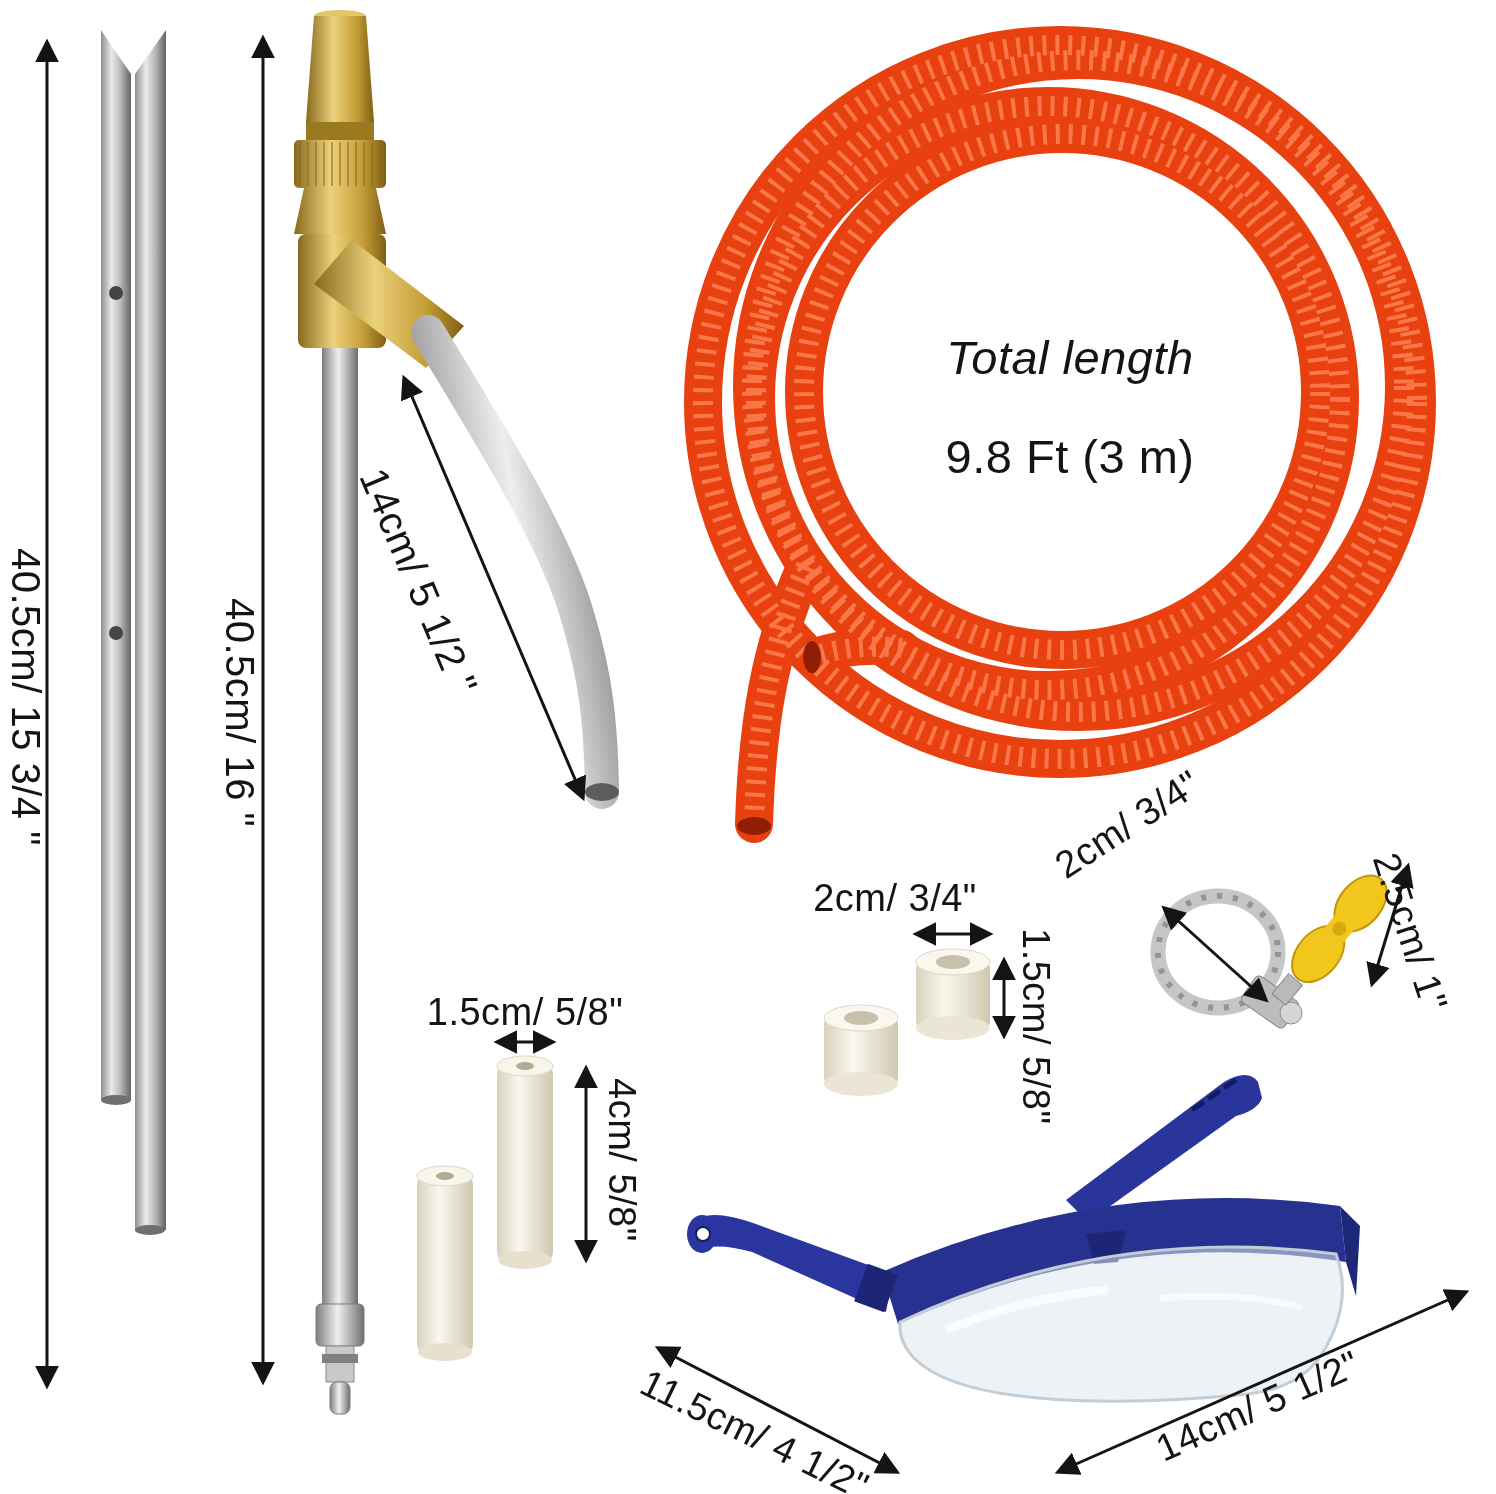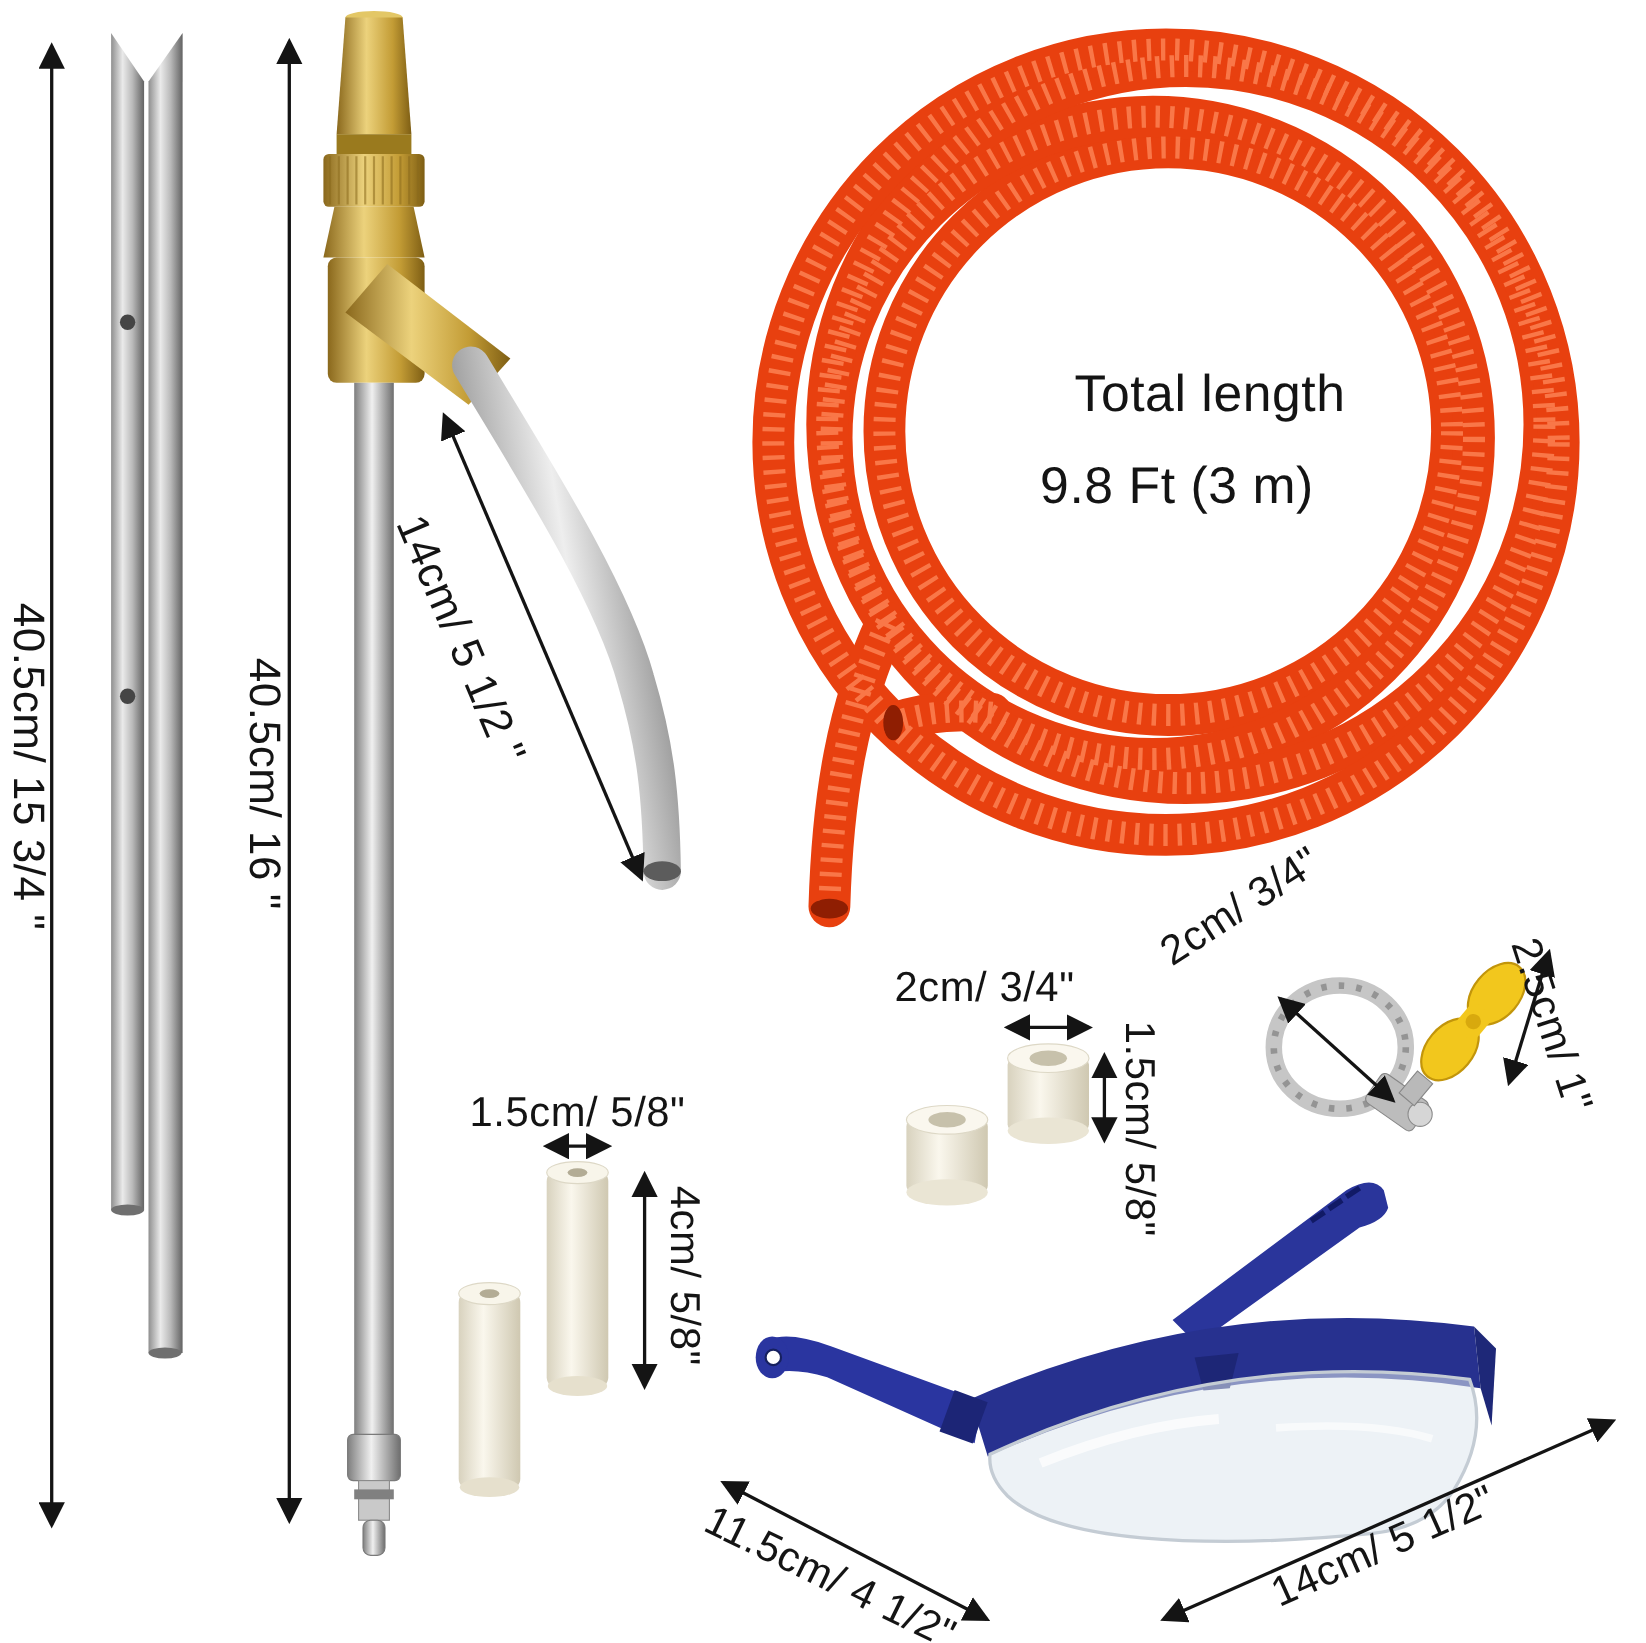--- a/index.html
+++ b/index.html
@@ -180,22 +180,22 @@
       <line x1="1058" y1="1472" x2="1466" y2="1292" marker-start="url(#ah)" marker-end="url(#ah)"></line>
     </g>
   </svg>
 
   <div class="lbl v fs40" style="left:4px; top:548px;">40.5cm/ 15 3/4 "</div>
 
   <div class="lbl v fs40" style="left:218px; top:598px;">40.5cm/ 16 "</div>
 
   <div class="lbl fs40" style="left:392px; top:462px; transform:rotate(67deg); transform-origin:left top;">14cm/ 5 1/2 "</div>
 
-  <div class="lbl big c" style="left:910px; top:332px; width:380px;">Total length</div>
-  <div class="lbl big c" style="left:880px; top:415px; width:380px;">9.8 Ft (3 m)</div>
+  <div class="lbl big c" style="left:880px; top:332px; width:380px;font-style:italic;">Total length</div>
+  <div class="lbl big c" style="left:880px; top:431px; width:380px;">9.8 Ft (3 m)</div>
 
   <div class="lbl c" style="left:420px; top:992px; width:210px;">1.5cm/ 5/8"</div>
   <div class="lbl v" style="left:600px; top:1078px;">4cm/ 5/8"</div>
 
   <div class="lbl c" style="left:800px; top:878px; width:190px;">2cm/ 3/4"</div>
   <div class="lbl v" style="left:1014px; top:928px;">1.5cm/ 5/8"</div>
 
   <div class="lbl" style="left:1048px; top:852px; transform:rotate(-33deg); transform-origin:left top;">2cm/ 3/4"</div>
   <div class="lbl" style="left:1404px; top:848px; transform:rotate(72deg); transform-origin:left top;">2.5cm/ 1"</div>
 

